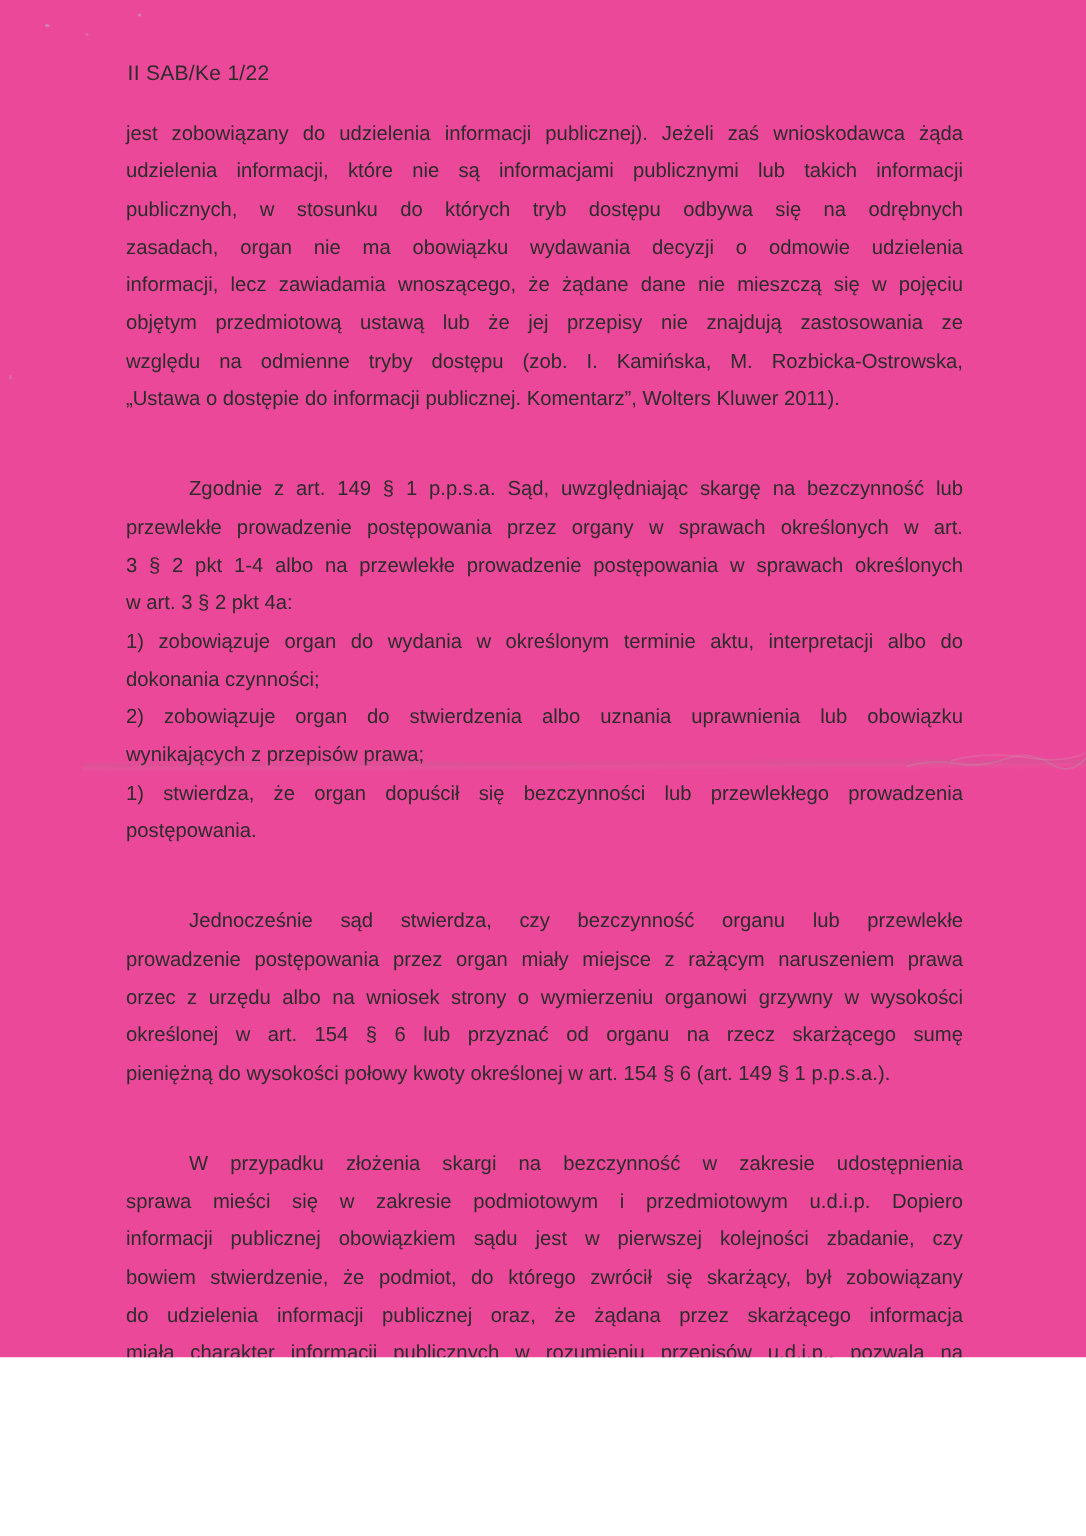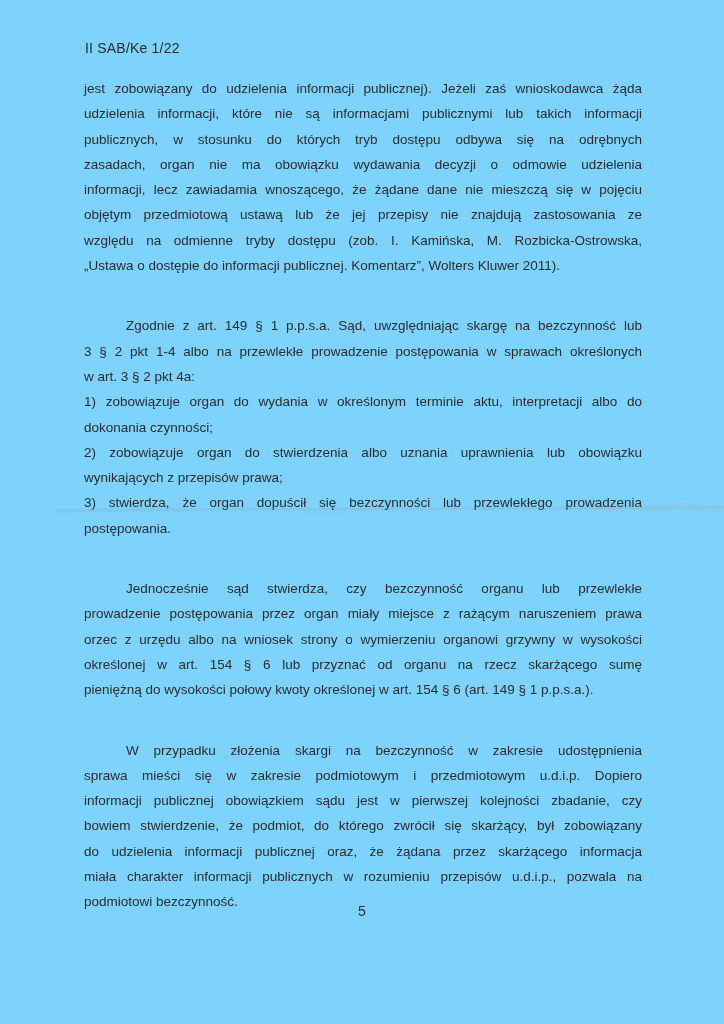--- a/index.html
+++ b/index.html
@@ -3,22 +3,22 @@
 <meta charset="utf-8">
 <style>
   html, body {
     margin: 0;
     padding: 0;
     background: #ffffff;
   }
   .page {
     position: relative;
     width: 724px;
-    height: 1024px;
-    background: #7dd3fc;
+    height: 905px;
+    background: #ec4899;
     font-family: "Liberation Sans", sans-serif;
     color: #2c2c2c;
     overflow: hidden;
   }
   .case-number {
     position: absolute;
     left: 85px;
     top: 40px;
     font-size: 14px;
     letter-spacing: 0.2px;
@@ -103,27 +103,28 @@
   <div class="body-text">
       <div class="line jfy">jest zobowiązany do udzielenia informacji publicznej). Jeżeli zaś wnioskodawca żąda</div>
       <div class="line jfy">udzielenia informacji, które nie są informacjami publicznymi lub takich informacji</div>
       <div class="line jfy">publicznych, w stosunku do których tryb dostępu odbywa się na odrębnych</div>
       <div class="line jfy">zasadach, organ nie ma obowiązku wydawania decyzji o odmowie udzielenia</div>
       <div class="line jfy">informacji, lecz zawiadamia wnoszącego, że żądane dane nie mieszczą się w pojęciu</div>
       <div class="line jfy">objętym przedmiotową ustawą lub że jej przepisy nie znajdują zastosowania ze</div>
       <div class="line jfy">względu na odmienne tryby dostępu (zob. I. Kamińska, M. Rozbicka-Ostrowska,</div>
       <div class="line">„Ustawa o dostępie do informacji publicznej. Komentarz”, Wolters Kluwer 2011).</div>
       <div class="line jfy first-indent">Zgodnie z art. 149 § 1 p.p.s.a. Sąd, uwzględniając skargę na bezczynność lub</div>
+      <div class="line jfy">przewlekłe prowadzenie postępowania przez organy w sprawach określonych w art.</div>
       <div class="line jfy">3 § 2 pkt 1-4 albo na przewlekłe prowadzenie postępowania w sprawach określonych</div>
       <div class="line">w art. 3 § 2 pkt 4a:</div>
       <div class="line jfy">1) zobowiązuje organ do wydania w określonym terminie aktu, interpretacji albo do</div>
       <div class="line">dokonania czynności;</div>
       <div class="line jfy">2) zobowiązuje organ do stwierdzenia albo uznania uprawnienia lub obowiązku</div>
       <div class="line">wynikających z przepisów prawa;</div>
-      <div class="line jfy">3) stwierdza, że organ dopuścił się bezczynności lub przewlekłego prowadzenia</div>
+      <div class="line jfy">1) stwierdza, że organ dopuścił się bezczynności lub przewlekłego prowadzenia</div>
       <div class="line">postępowania.</div>
       <div class="line jfy first-indent">Jednocześnie sąd stwierdza, czy bezczynność organu lub przewlekłe</div>
       <div class="line jfy">prowadzenie postępowania przez organ miały miejsce z rażącym naruszeniem prawa</div>
       <div class="line jfy">orzec z urzędu albo na wniosek strony o wymierzeniu organowi grzywny w wysokości</div>
       <div class="line jfy">określonej w art. 154 § 6 lub przyznać od organu na rzecz skarżącego sumę</div>
       <div class="line">pieniężną do wysokości połowy kwoty określonej w art. 154 § 6 (art. 149 § 1 p.p.s.a.).</div>
       <div class="line jfy first-indent">W przypadku złożenia skargi na bezczynność w zakresie udostępnienia</div>
       <div class="line jfy">sprawa mieści się w zakresie podmiotowym i przedmiotowym u.d.i.p. Dopiero</div>
       <div class="line jfy">informacji publicznej obowiązkiem sądu jest w pierwszej kolejności zbadanie, czy</div>
       <div class="line jfy">bowiem stwierdzenie, że podmiot, do którego zwrócił się skarżący, był zobowiązany</div>

